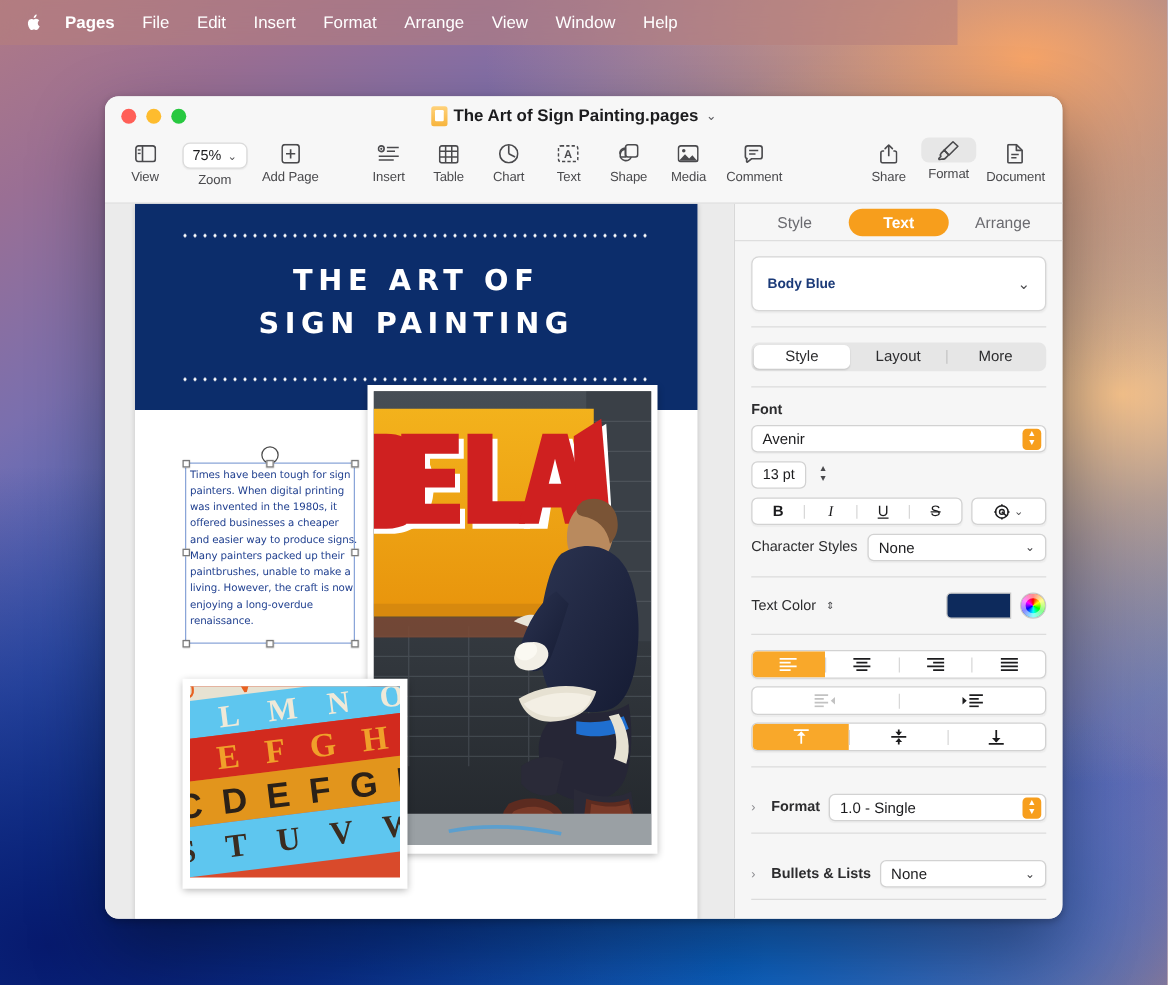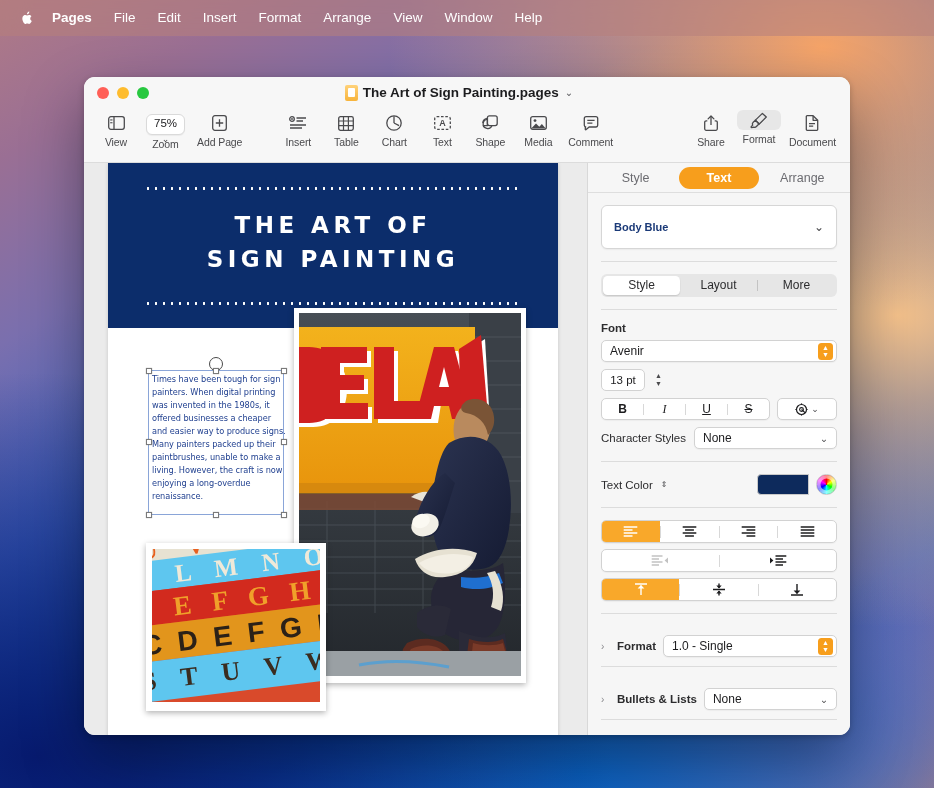--- a/index.html
+++ b/index.html
@@ -14,21 +14,21 @@
       radial-gradient(ellipse 700px 420px at 88% 6%, #f6a468 0%, rgba(246,164,104,0) 62%),
       radial-gradient(ellipse 820px 520px at 96% 40%, #f3c08a 0%, rgba(243,192,138,0) 60%),
       radial-gradient(ellipse 900px 600px at 4% 96%, #071a6e 0%, rgba(7,26,110,0) 64%),
       radial-gradient(ellipse 760px 420px at 62% 98%, #0a63c4 0%, rgba(10,99,196,0) 62%),
       radial-gradient(ellipse 620px 520px at 86% 88%, #6f6fc0 0%, rgba(111,111,192,0) 60%),
       linear-gradient(150deg, #b07a86 0%, #9a6f94 12%, #7a6fae 26%, #3f63c0 42%, #1250b4 58%, #0a3ea8 70%, #2a5fb6 82%, #e58a52 100%);
   }
 
   
   .menubar {
-    position: absolute; top: 0; left: 0; width: 934px; height: 36px;
+    position: absolute; top: 0; left: 0; width: 766px; height: 36px;
     background: rgba(183,128,123,0.55);
     backdrop-filter: blur(14px);
     display: flex; align-items: center; gap: 0;
     padding-left: 12px; z-index: 50;
   }
   .menubar .mi {
     color: #fff; font-size: 13.5px; padding: 0 11px; line-height: 36px;
     white-space: nowrap;
   }
   .menubar .mi.bold { font-weight: 700; padding-left: 9px; }
@@ -90,21 +90,20 @@
   .tb .lb { font-size: 10.5px; color: #4a4a4d; white-space: nowrap; letter-spacing: -0.1px; }
   .tb.active .ic-bg {
     background: #e7e7e7; border-radius: 6px;
     padding: 3px 13px; margin: -3px -13px 0 -13px;
   }
   .zoom-pop {
     display: flex; align-items: center; gap: 5px;
     background: #fff; border: 1px solid #dadada; border-radius: 6px;
     padding: 2px 7px; height: 21px; margin-top: 1px;
     box-shadow: 0 1px 1px rgba(0,0,0,0.05);
-    flex-direction: column;
   }
   .zoom-pop .zv { font-size: 11.5px; color: #1c1c1e; font-weight: 500; }
   .zoom-pop .zc { font-size: 9px; color: #4a4a4d; }
   .tb-spacer { flex: 1 1 auto; }
 
   
   .content { display: flex; height: 572px; }
   .canvas {
     flex: 1 1 auto; background: #ebebeb;
     position: relative; overflow: hidden;

